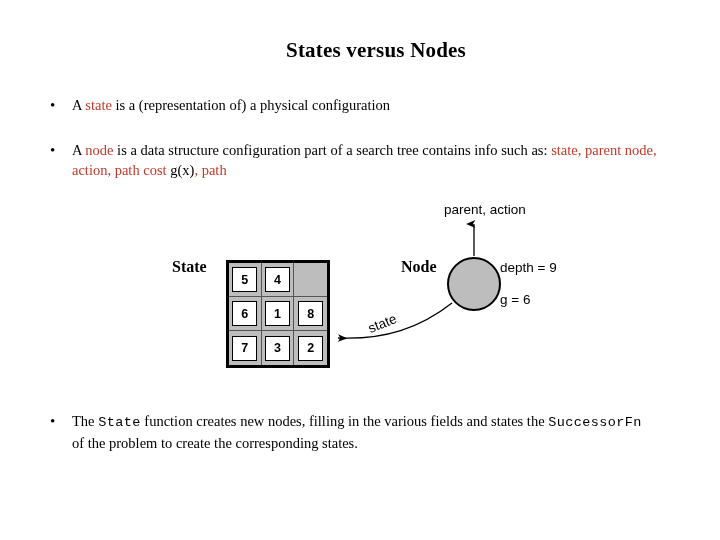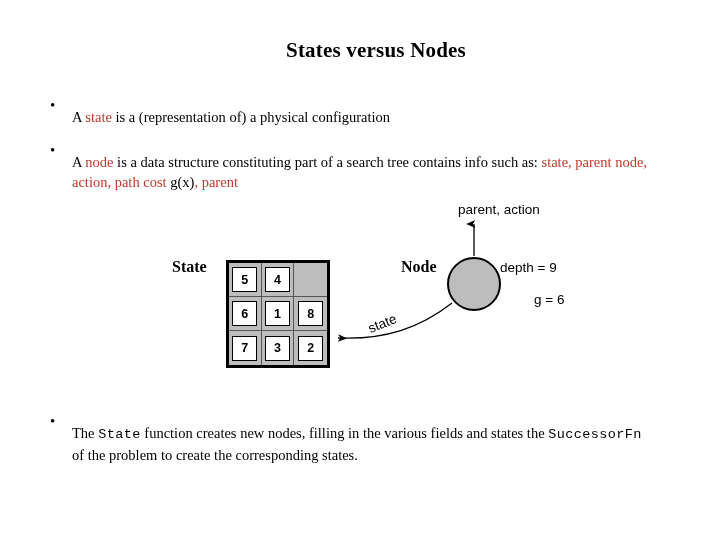--- a/index.html
+++ b/index.html
@@ -42,21 +42,20 @@
   .bullet-mark {
     position: absolute;
     left: 0;
     top: 0;
     font-size: 15px;
     line-height: 20px;
   }
   .bullet-text {
     display: block;
     margin-left: 22px;
-    margin-top: 12px;
   }
   .red { color: #c0392b; }
   .ital { }
   .mono {
     font-family: "Liberation Mono", monospace;
     font-size: 13.5px;
     letter-spacing: 0.4px;
   }
 
   #bullet-1 { left: 50px; top: 95px; width: 620px; }
@@ -150,23 +149,23 @@
   }
 
   
   .annot {
     position: absolute;
     font-family: "Liberation Sans", sans-serif;
     font-size: 13.5px;
     color: #000000;
     white-space: nowrap;
   }
-  #annot-parent-action { left: 458px; top: 12px; }
+  #annot-parent-action { left: 444px; top: 12px; }
   #annot-depth { left: 500px; top: 70px; }
-  #annot-g { left: 500px; top: 102px; margin-left: 34px; }
+  #annot-g { left: 500px; top: 102px; }
 
   
   #annot-state {
     position: absolute;
     left: 366px;
     top: 132px;
     font-family: "Liberation Sans", sans-serif;
     font-size: 13.5px;
     transform: rotate(-22deg);
     transform-origin: left top;
@@ -187,21 +186,21 @@
 
 <div id="slide-title">States versus Nodes</div>
 
 <div class="bullet-row" id="bullet-1">
   <span class="bullet-mark">•</span>
   <span class="bullet-text"><span>A </span><span class="red">state</span><span> is a (representation of) a physical configuration</span></span>
 </div>
 
 <div class="bullet-row" id="bullet-2">
   <span class="bullet-mark">•</span>
-  <span class="bullet-text"><span>A </span><span class="red">node</span><span> is a data structure constituting part of a search tree contains info such as: </span><span class="red">state, parent node, action, path cost </span><span class="ital">g(x)</span><span class="red">, parent</span></span>
+  <span class="bullet-text"><span>A </span><span class="red">node</span><span> is a data structure configuration part of a search tree contains info such as: </span><span class="red">state, parent node, action, path cost </span><span class="ital">g(x)</span><span class="red">, path</span></span>
 </div>
 
 <div id="diagram">
 
   <svg id="diagram-lines" viewBox="0 0 720 195">
     <defs>
       <marker id="arrow-up" markerWidth="8" markerHeight="8" refX="3" refY="6" orient="auto">
         <path d="M3,0 L0,7 L3,5.2 L6,7 Z" fill="#000000"></path>
       </marker>
       <marker id="arrow-left" markerWidth="9" markerHeight="9" refX="7" refY="3.2" orient="auto">

